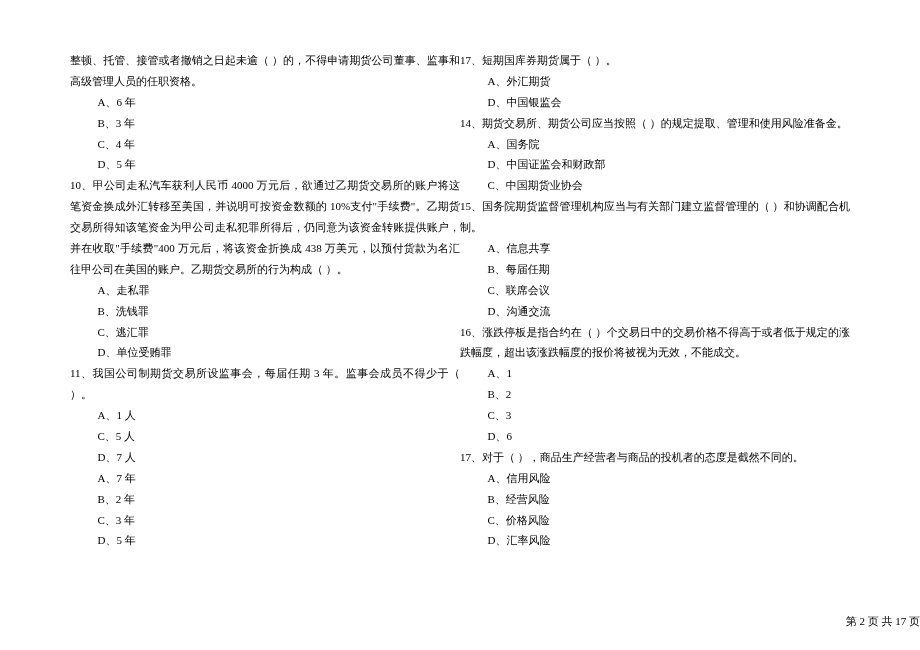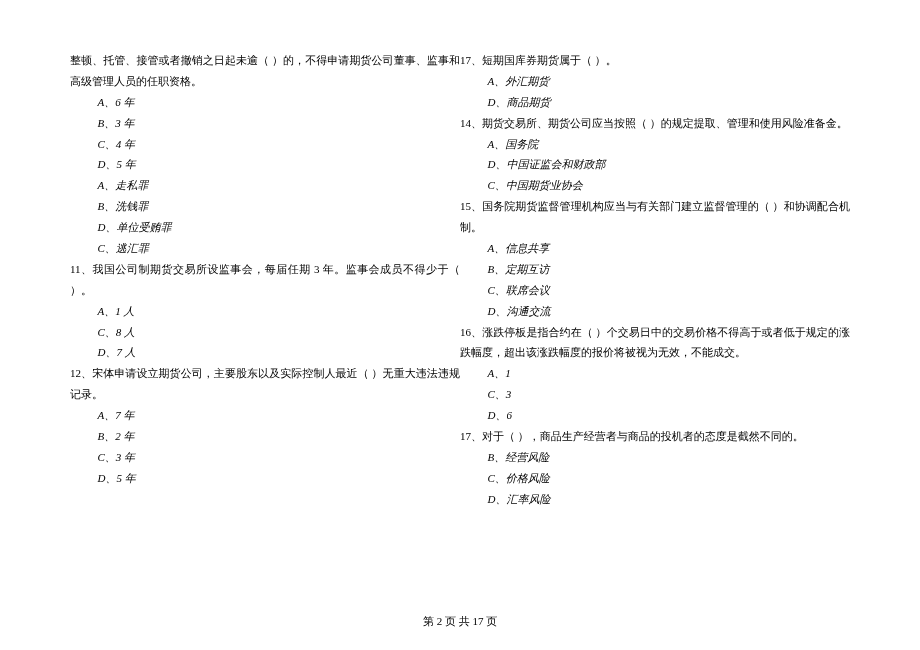--- a/index.html
+++ b/index.html
@@ -19,80 +19,81 @@
     }
     .col {
       flex: 1;
       min-width: 0;
     }
     .q-text {
       text-align: justify;
     }
     .opt {
       padding-left: 2.5em;
-      font-style: italic;
     }
     .footer {
       position: absolute;
       bottom: 18px;
       left: 0;
       right: 0;
-      text-align: center;
+      text-align: right;
       font-size: 11px;
     }
   </style>
 </head>
 <body>
 
 <div class="columns">
   <div class="col">
     <div class="q-text">整顿、托管、接管或者撤销之日起未逾（     ）的，不得申请期货公司董事、监事和高级管理人员的任职资格。</div>
     <div class="opt">A、6 年</div>
     <div class="opt">B、3 年</div>
     <div class="opt">C、4 年</div>
     <div class="opt">D、5 年</div>
 
+    <div class="q-text">10、甲公司走私汽车获利人民币 4000 万元后，欲通过乙期货交易所的账户将这笔资金换成外汇转移至美国，并说明可按资金数额的 10%支付"手续费"。乙期货交易所得知该笔资金为甲公司走私犯罪所得后，仍同意为该资金转账提供账户，并在收取"手续费"400 万元后，将该资金折换成 438 万美元，以预付货款为名汇往甲公司在美国的账户。乙期货交易所的行为构成（     ）。</div>
     <div class="opt">A、走私罪</div>
     <div class="opt">B、洗钱罪</div>
+    <div class="opt">C、逃汇罪</div>
     <div class="opt">D、单位受贿罪</div>
-    <div class="opt">C、逃汇罪</div>
 
     <div class="q-text">11、我国公司制期货交易所设监事会，每届任期 3 年。监事会成员不得少于（     ）。</div>
     <div class="opt">A、1 人</div>
-    <div class="opt">C、8 人</div>
+    <div class="opt">C、5 人</div>
     <div class="opt">D、7 人</div>
 
-    <div class="q-text">12、宋体申请设立期货公司，主要股东以及实际控制人最近（     ）无重大违法违规记录。</div>
     <div class="opt">A、7 年</div>
     <div class="opt">B、2 年</div>
     <div class="opt">C、3 年</div>
     <div class="opt">D、5 年</div>
   </div>
 
   <div class="col">
     <div class="q-text">17、短期国库券期货属于（     ）。</div>
     <div class="opt">A、外汇期货</div>
-    <div class="opt">D、商品期货</div>
+    <div class="opt">D、中国银监会</div>
 
     <div class="q-text">14、期货交易所、期货公司应当按照（     ）的规定提取、管理和使用风险准备金。</div>
     <div class="opt">A、国务院</div>
     <div class="opt">D、中国证监会和财政部</div>
     <div class="opt">C、中国期货业协会</div>
 
     <div class="q-text">15、国务院期货监督管理机构应当与有关部门建立监督管理的（     ）和协调配合机制。</div>
     <div class="opt">A、信息共享</div>
-    <div class="opt">B、定期互访</div>
+    <div class="opt">B、每届任期</div>
     <div class="opt">C、联席会议</div>
     <div class="opt">D、沟通交流</div>
 
     <div class="q-text">16、涨跌停板是指合约在（     ）个交易日中的交易价格不得高于或者低于规定的涨跌幅度，超出该涨跌幅度的报价将被视为无效，不能成交。</div>
     <div class="opt">A、1</div>
+    <div class="opt">B、2</div>
     <div class="opt">C、3</div>
     <div class="opt">D、6</div>
 
     <div class="q-text">17、对于（     ），商品生产经营者与商品的投机者的态度是截然不同的。</div>
+    <div class="opt">A、信用风险</div>
     <div class="opt">B、经营风险</div>
     <div class="opt">C、价格风险</div>
     <div class="opt">D、汇率风险</div>
   </div>
 </div>
 
 <div class="footer">第 2 页 共 17 页</div>
 
 </body></html>

